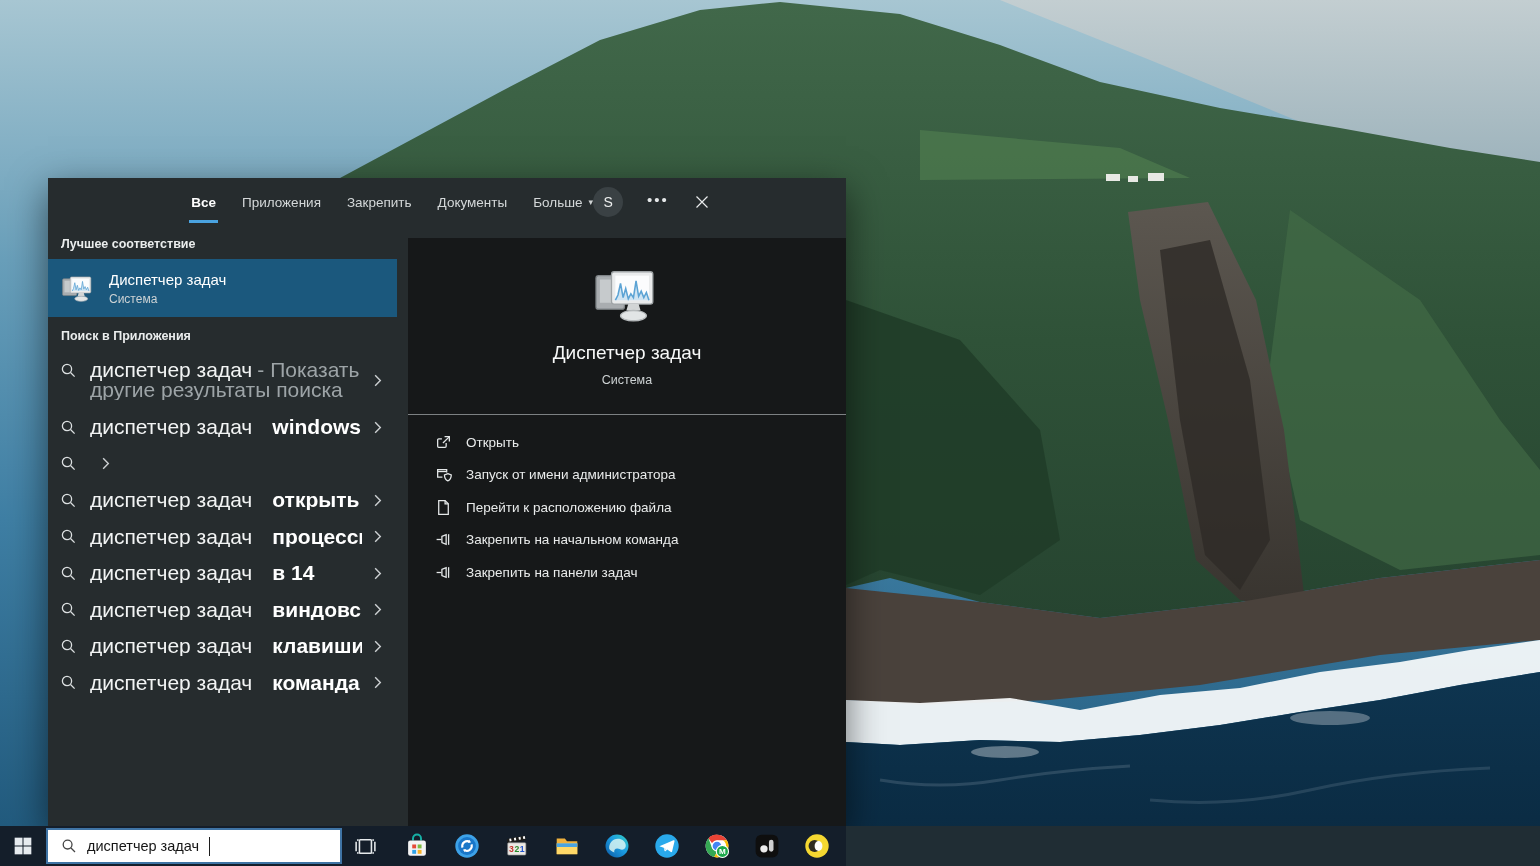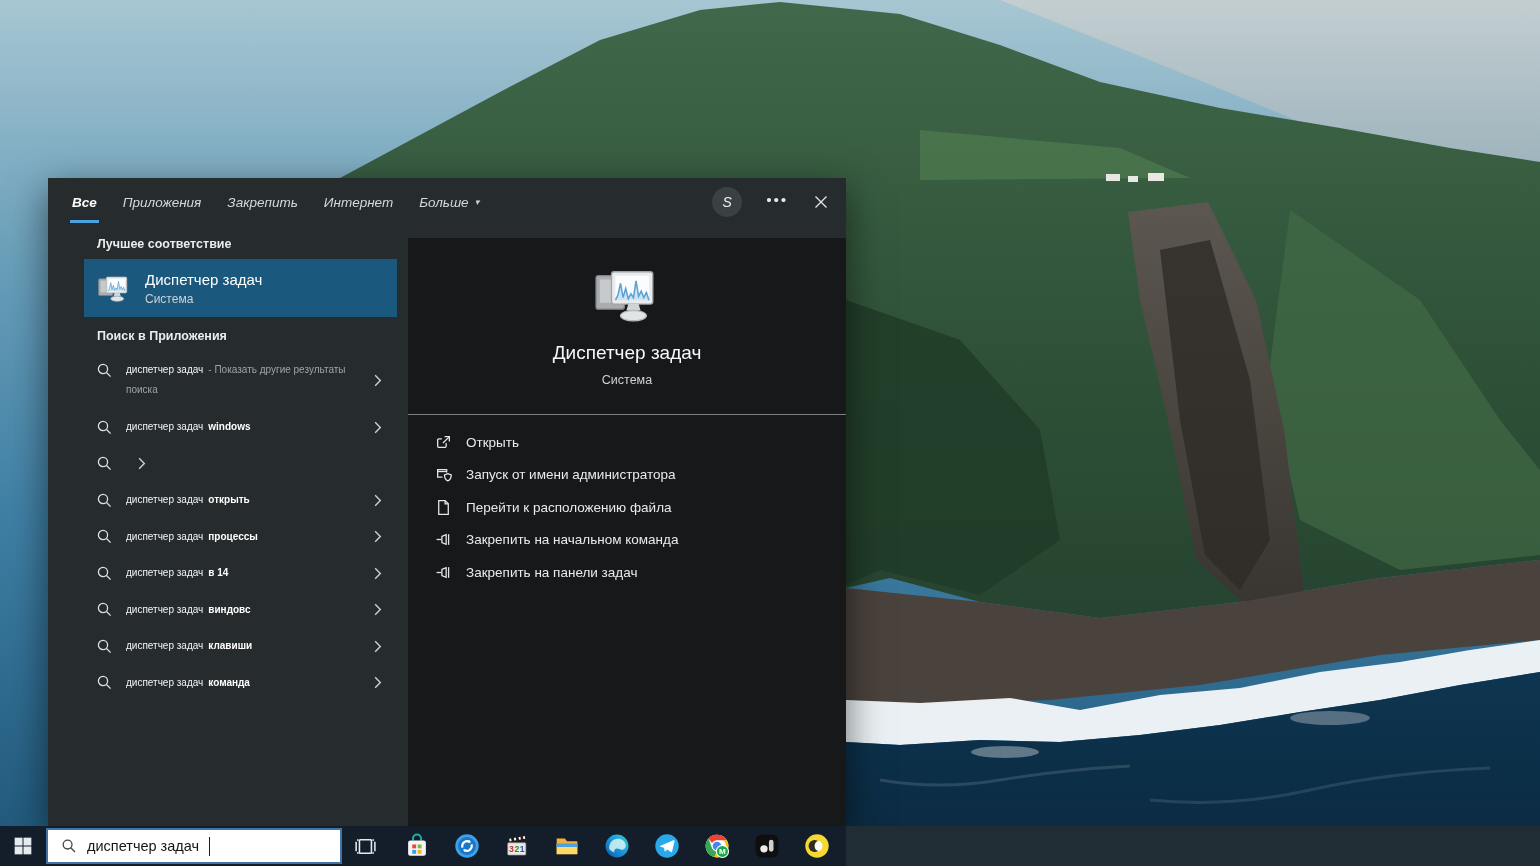--- a/index.html
+++ b/index.html
@@ -5,54 +5,54 @@
   html,body{margin:0;padding:0;background:#000;}
   .screen{position:relative;width:1540px;height:866px;overflow:hidden;
     font-family:"Liberation Sans",sans-serif;-webkit-font-smoothing:antialiased;}
   .bg{position:absolute;inset:0;}
   .bg svg{display:block;}
 
   
   .panel{position:absolute;left:48px;top:178px;width:798px;height:648px;
     background:#262c2e;box-shadow:0 12px 36px rgba(0,0,0,.55);}
   .panel-header{position:absolute;left:0;top:0;right:0;height:48px;
-    display:flex;align-items:center;justify-content:space-between;
-    padding:0 16px 0 24px;box-sizing:border-box;font-style:italic;}
+    display:flex;align-items:center;justify-content:center;
+    padding:0 16px 0 24px;box-sizing:border-box;}
   .tabs{display:flex;gap:26px;height:100%;align-items:stretch;}
   .tab{position:relative;display:flex;align-items:center;gap:6px;
     color:#d4d8d9;font-size:13.5px;cursor:default;}
   .tab.active{color:#fff;font-weight:bold;}
   .tab.active::after{content:"";position:absolute;left:-2px;right:-2px;bottom:3px;
     height:3px;background:#4aa3e0;}
   .tab-caret{font-size:9px;color:#cfd3d4;line-height:1;}
   .header-right{display:flex;align-items:center;gap:24px;}
   .avatar{width:30px;height:30px;border-radius:50%;background:#3a4144;color:#eceeee;
     display:flex;align-items:center;justify-content:center;font-size:14px;}
   .ellipsis{color:#e4e7e8;font-size:15px;letter-spacing:2px;line-height:1;padding-bottom:6px;}
   .icon-btn{display:flex;align-items:center;justify-content:center;}
 
   .panel-body{position:absolute;left:0;top:48px;right:0;bottom:0;}
-  .left-col{position:absolute;left:0;top:0;width:360px;bottom:0;padding-top:11px;box-sizing:border-box;padding-left:36px;}
+  .left-col{position:absolute;left:0;top:0;width:360px;bottom:0;padding-top:11px;box-sizing:border-box;}
   .section-label{color:#eaeded;font-size:12.5px;font-weight:bold;padding:0 0 8px 13px;}
   .best-match{height:58px;margin:0 11px 12px 0;background:#1b587d;
     display:flex;align-items:center;padding-left:12px;gap:13px;cursor:default;}
   .bm-icon{width:36px;height:31px;flex:none;}
   .bm-title{color:#fff;font-size:15px;line-height:1;}
   .bm-sub{color:#ccd2d4;font-size:12px;margin-top:6px;line-height:1;}
 
   .sugg-list{display:block;}
   .sugg-row{display:flex;align-items:center;height:36.5px;padding:0 12px;
     margin-right:11px;cursor:default;}
   .sugg-row.two-line{height:58px;}
   .sugg-row.two-line .sugg-icon{align-self:flex-start;margin-top:11px;}
   .sugg-icon{width:17px;height:17px;flex:none;margin-right:13px;}
-  .sugg-text{flex:1;font-size:10px;line-height:20px;color:#f2f4f4;white-space:nowrap;overflow:hidden;}
+  .sugg-text{flex:1;font-size:21px;line-height:20px;color:#f2f4f4;white-space:nowrap;overflow:hidden;}
   .two-line .sugg-text{white-space:normal;}
   .sugg-muted{color:#9da4a7;margin-left:5px;}
-  .sugg-bold{font-weight:bold;color:#fff;margin-left:5px;}
+  .sugg-bold{font-weight:bold;color:#fff;margin-left:20px;}
   .chev{width:15px;height:15px;flex:none;margin-left:8px;}
 
   .detail{position:absolute;left:360px;right:0;top:12px;bottom:0;background:#161819;
     display:flex;flex-direction:column;align-items:center;}
   .detail-icon{margin-top:26px;width:74px;height:62px;}
   .detail-title{margin-top:16px;font-size:19px;color:#f7f8f8;}
   .detail-sub{margin-top:9px;font-size:12.5px;color:#ced3d4;}
   .detail-divider{width:100%;height:1px;background:#7d8183;margin-top:27px;}
   .actions{width:100%;box-sizing:border-box;padding:11px 10px 0 27px;}
   .action-row{display:flex;align-items:center;gap:14px;height:32.5px;
@@ -153,21 +153,21 @@
         </div>
           <div class="tab">
           <span class="tab-label">Приложения</span>
 
         </div>
           <div class="tab">
           <span class="tab-label">Закрепить</span>
 
         </div>
           <div class="tab">
-          <span class="tab-label">Интернет</span>
+          <span class="tab-label">Документы</span>
 
         </div>
           <div class="tab">
           <span class="tab-label">Больше</span>
           <span class="tab-caret">▾</span>
         </div>
         </div>
     <div class="header-right">
       <div class="avatar">S</div>
       <div class="ellipsis">•••</div>

